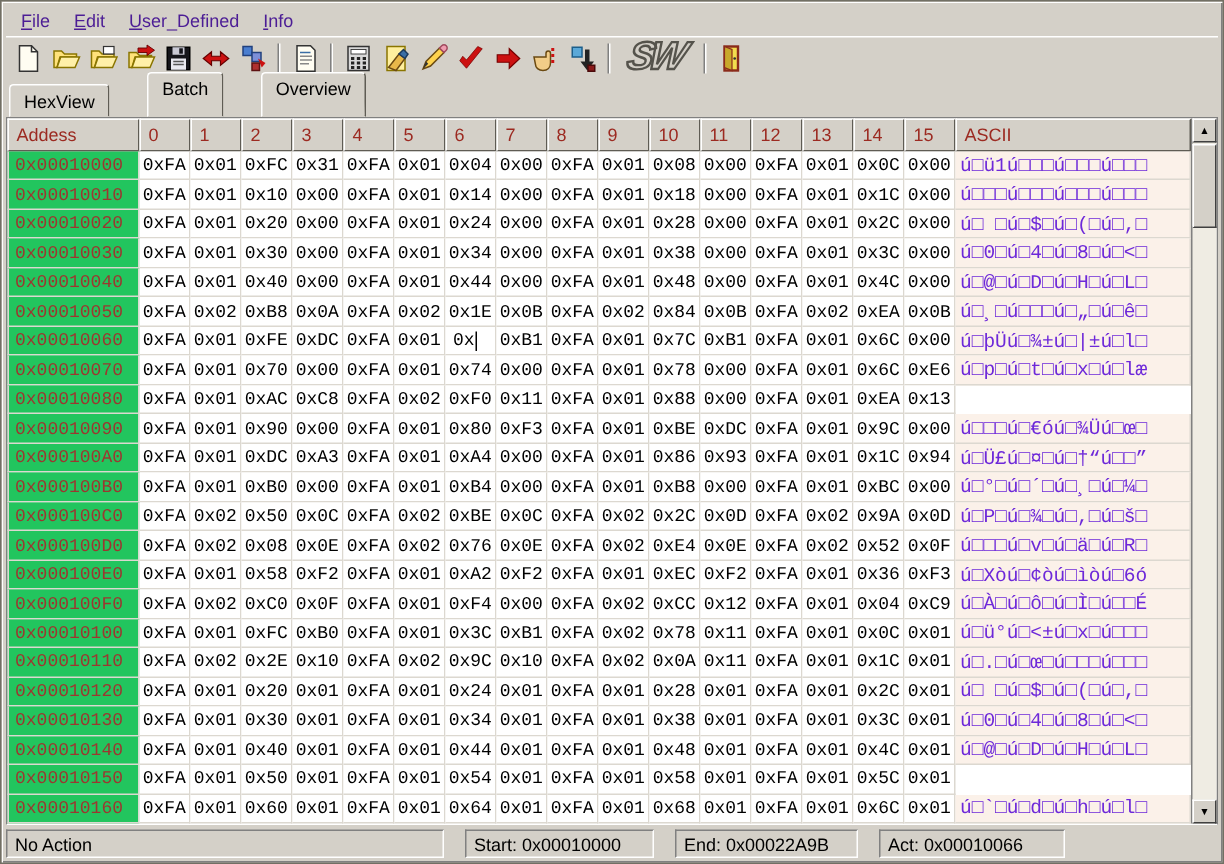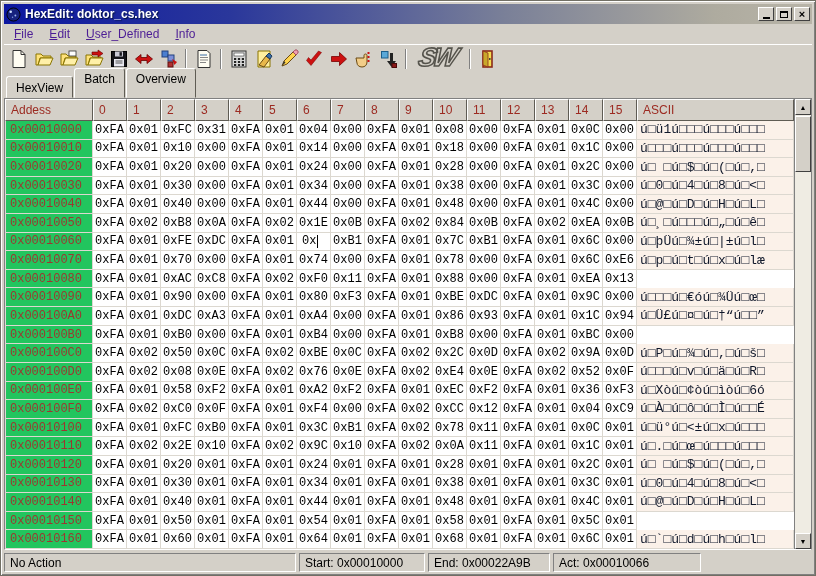--- a/index.html
+++ b/index.html
@@ -51,21 +51,21 @@
   }
   .tbtn { width:25px; height:24px; display:flex; align-items:center; justify-content:center; }
   .tbtn svg { width:20px; height:20px; }
   .tsep { width:2px; height:20px; border-left:1px solid #808080; border-right:1px solid #fff; margin:0 4px; }
   .logo {
     font-style:italic; font-weight:bold; font-size:26px; letter-spacing:-3px;
     transform:skew(-14deg); color:transparent; -webkit-text-stroke:1.6px #55534c;
     margin:0 10px 2px 8px; user-select:none;
   }
   
-  .tabstrip { height:24px; flex:0 0 24px; display:flex; align-items:flex-end; padding-left:2px; margin-top:2px; }
+  .tabstrip { height:24px; flex:0 0 24px; display:flex; align-items:flex-end; padding-left:2px; margin-top:2px;gap:24px; }
   .tab {
     font-size:12px; padding:3px 9px 2px; background:#D4D0C8;
     border:1px solid; border-color:#fff #5f5c54 #D4D0C8 #fff;
     border-radius:3px 3px 0 0; margin-right:1px; height:30px;
   }
   .tab.active { height:22px; padding-top:4px; position:relative; z-index:2; }
   
   .client { flex:1; display:flex; border:1px solid #808080; border-bottom-color:#fff; background:#fff; min-height:0; }
   .table { flex:1; display:flex; flex-direction:column; min-width:0; }
   .thead { display:flex; height:22px; flex:0 0 22px; }
@@ -81,60 +81,42 @@
   .row { flex:1; display:flex; min-height:0; }
   .cell {
     border-right:1px solid #DCD8D0; border-bottom:1px solid #DCD8D0;
     font-family:"Liberation Mono", monospace; font-size:12px;
     display:flex; align-items:center; overflow:hidden; white-space:nowrap;
   }
   .cell.addr { width:88px; flex:0 0 88px; background:#22c55e; color:#9C3730; padding-left:4px; border-left:1px solid #DCD8D0; }
   .cell.byte { width:34px; flex:0 0 34px; justify-content:center; background:#fff; color:#000; }
   .cell.byte.editing { justify-content:flex-start; padding-left:5px; }
   .caret { width:1px; height:13px; background:#000; display:inline-block; margin-left:1px; }
-  .cell.ascii { flex:1; background:#FBF1E9; color:#0f172a; padding-left:3px; font-size:13px; }
+  .cell.ascii { flex:1; background:#FBF1E9; color:#6d28d9; padding-left:3px; font-size:13px; }
   
   .vscroll { width:17px; flex:0 0 17px; display:flex; flex-direction:column; background:#EFECE3; border-left:1px solid #808080; }
   .sb-btn {
     height:16px; flex:0 0 16px; background:#D4D0C8; border:1px solid;
     border-color:#fff #404040 #404040 #fff;
     display:flex; align-items:center; justify-content:center;
     font-size:7px; color:#000;
   }
   .sb-thumb { height:56px; flex:0 0 56px; background:#D4D0C8; border:1px solid; border-color:#fff #404040 #404040 #fff; margin-top:1px; }
   .sb-track { flex:1; }
   
-  .statusbar { height:22px; flex:0 0 22px; display:flex; gap:3px; padding-top:3px; font-size:12px; color:#000; }
+  .statusbar { height:22px; flex:0 0 22px; display:flex; gap:14px; padding-top:3px; font-size:12px; color:#000; }
   .panel { border:1px solid; border-color:#808080 #fff #fff #808080; display:flex; align-items:center; padding:0 5px; white-space:nowrap; }
-  .p1 { width:292px; } .p2 { width:126px; } .p3 { width:122px; } .p4 { width:148px; }
+  .p1 { width:292px; } .p2 { width:126px; } .p3 { width:122px; } .p4 { width:124px; }
   .pfill { flex:1; }
 </style>
 </head>
 <body>
 
 <div class="window">
 
-  <div class="titlebar">
-    <svg class="app-icon" viewBox="0 0 16 16">
-      <circle cx="8" cy="8" r="7" fill="#16227e" stroke="#000" stroke-width="1"></circle>
-      <circle cx="5" cy="5" r="1.4" fill="#cfe0ff"></circle>
-      <circle cx="10" cy="9" r="1" fill="#9db8f0"></circle>
-      <circle cx="7" cy="11" r="0.8" fill="#7e9ae0"></circle>
-    </svg>
-    <span class="title-text">HexEdit: doktor_cs.hex</span>
-    <div class="win-btn">
-        <div class="glyph-min"></div>
-      </div>
-    <div class="win-btn">
-        <div class="glyph-max"></div>
-      </div>
-    <div class="win-btn">
-        <span>×</span>
-      </div>
-  </div>
 
   <div class="menubar">
     <span class="menu-item">File</span>
     <span class="menu-item">Edit</span>
     <span class="menu-item">User_Defined</span>
     <span class="menu-item">Info</span>
   </div>
 
   <div class="toolbar">
     <div class="tbtn">
@@ -527,20 +509,21 @@
             <div class="cell byte">0xB4</div>
             <div class="cell byte">0x00</div>
             <div class="cell byte">0xFA</div>
             <div class="cell byte">0x01</div>
             <div class="cell byte">0xB8</div>
             <div class="cell byte">0x00</div>
             <div class="cell byte">0xFA</div>
             <div class="cell byte">0x01</div>
             <div class="cell byte">0xBC</div>
             <div class="cell byte">0x00</div>
+            <div class="cell ascii">ú□°□ú□´□ú□¸□ú□¼□</div>
           </div>
           <div class="row">
             <div class="cell addr">0x000100C0</div>
             <div class="cell byte">0xFA</div>
             <div class="cell byte">0x02</div>
             <div class="cell byte">0x50</div>
             <div class="cell byte">0x0C</div>
             <div class="cell byte">0xFA</div>
             <div class="cell byte">0x02</div>
             <div class="cell byte">0xBE</div>

